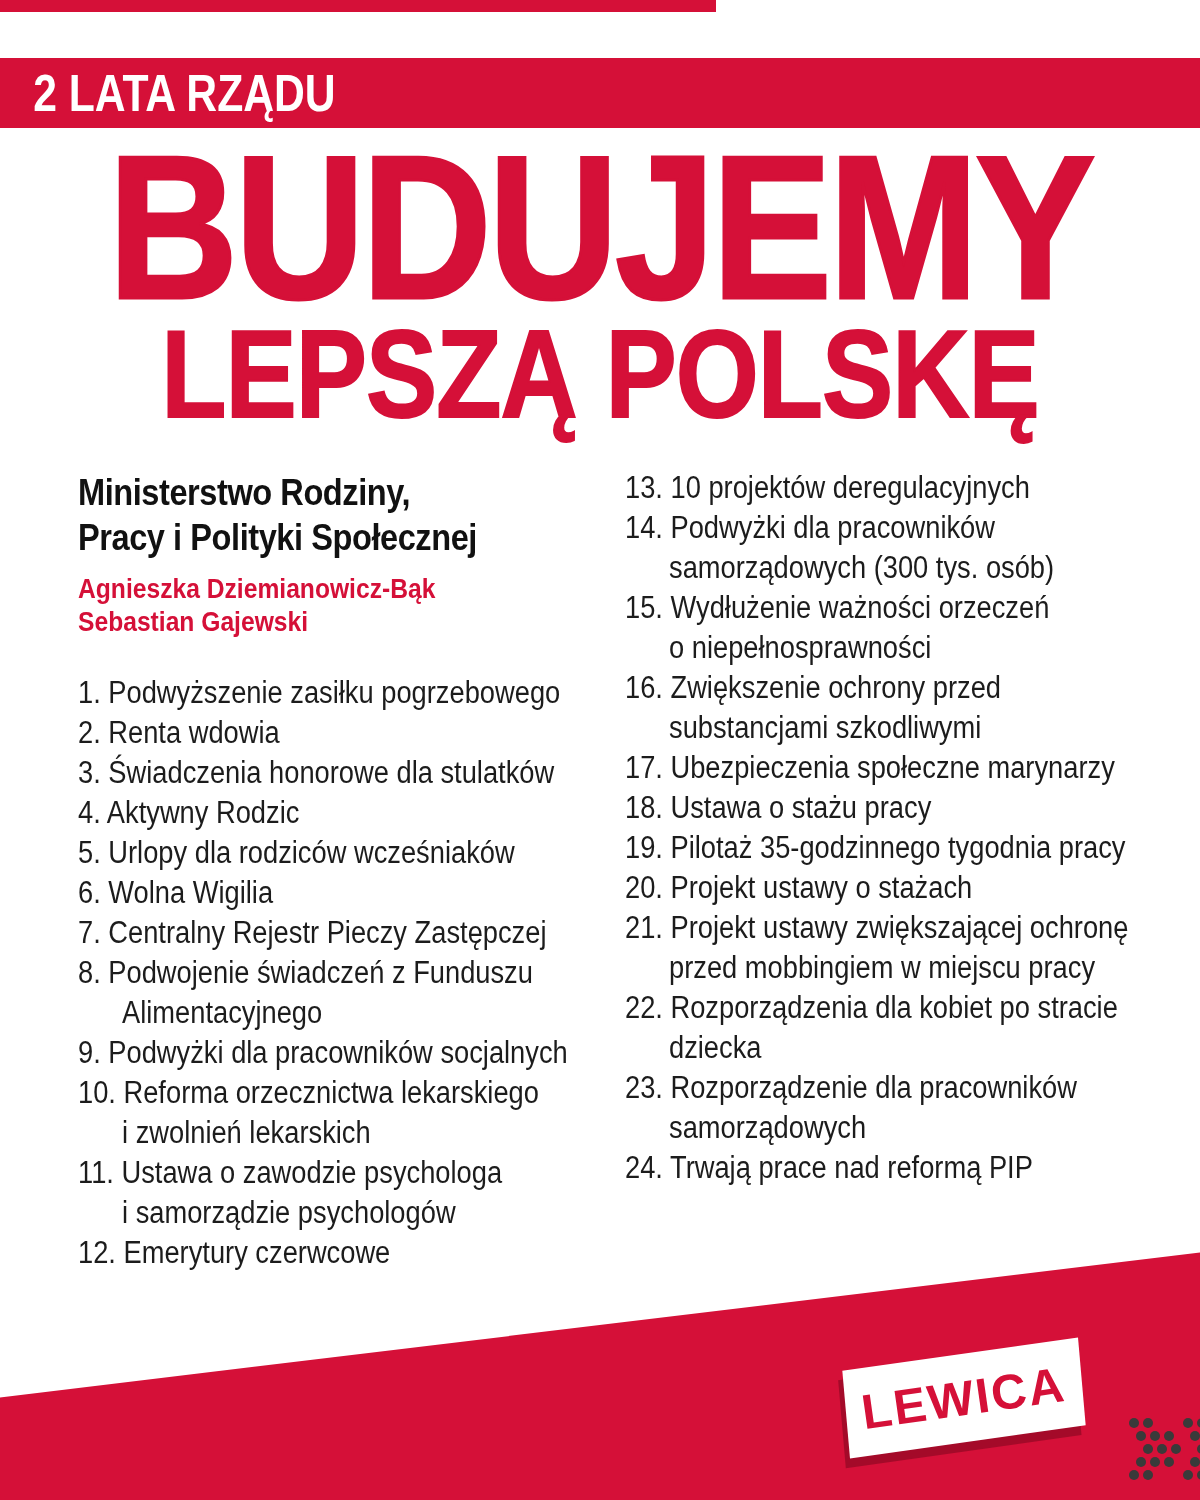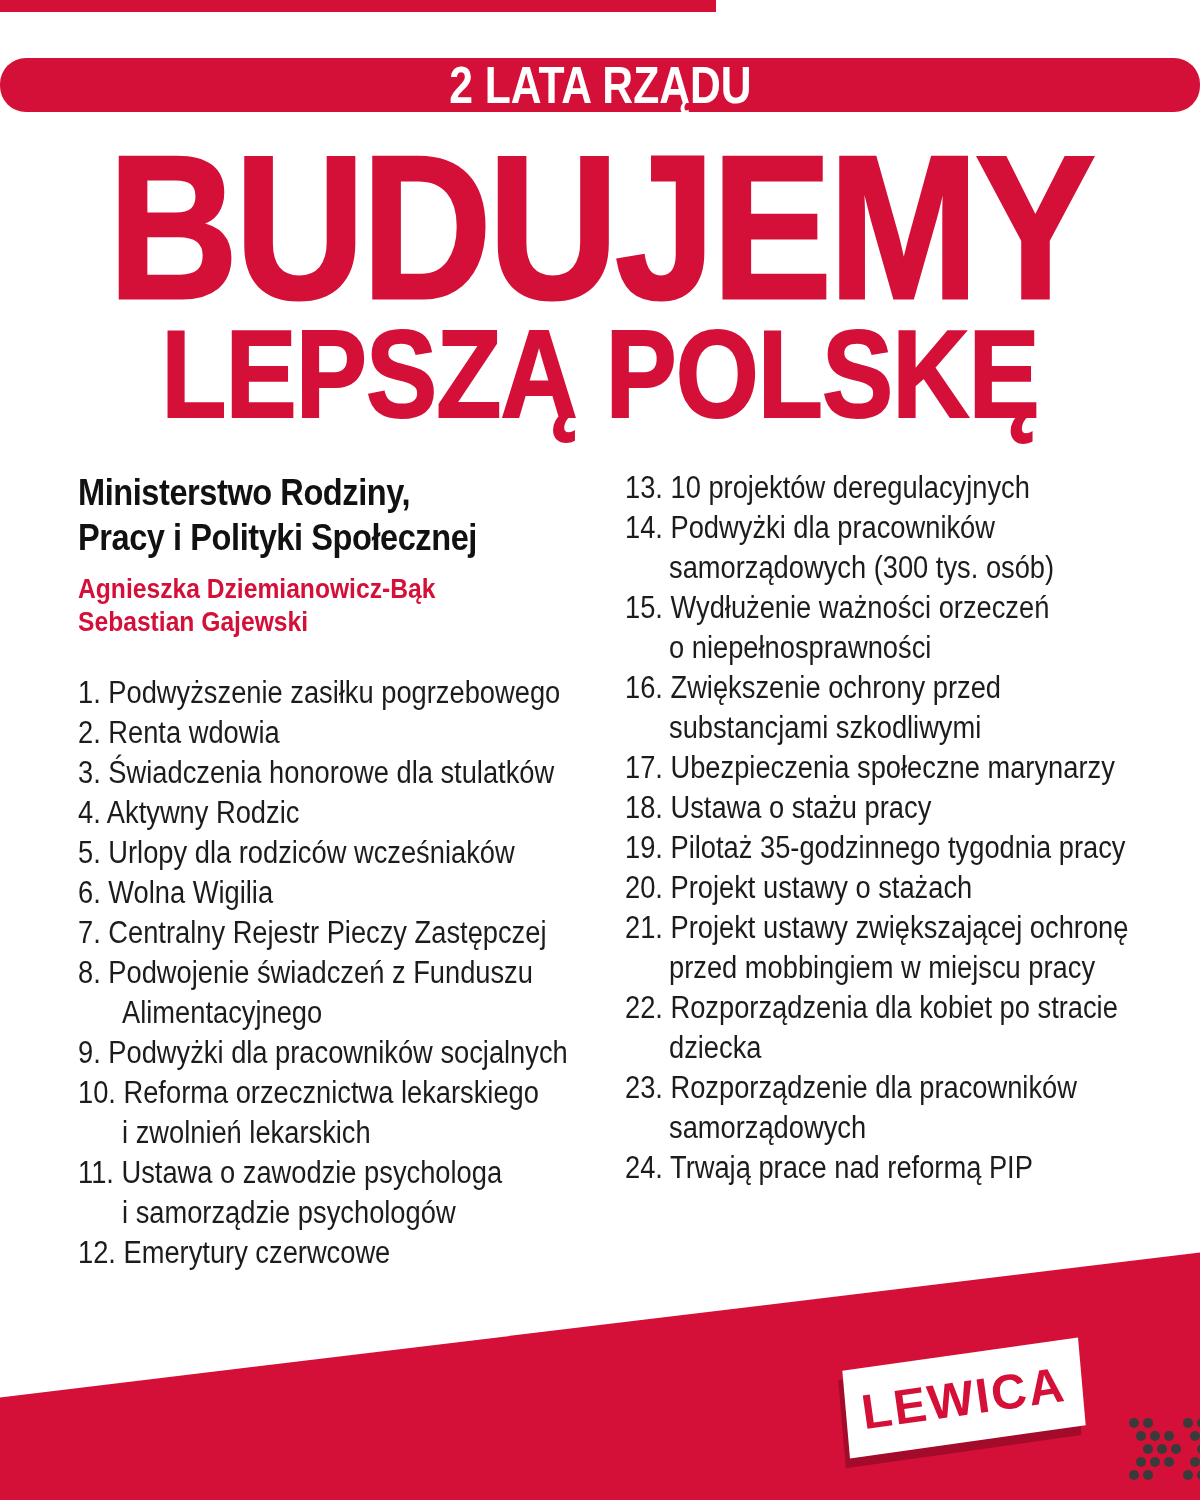--- a/index.html
+++ b/index.html
@@ -4,22 +4,22 @@
 <style>
   html,body{margin:0;padding:0;background:#ffffff;}
   .poster{
     position:relative;width:1200px;height:1500px;overflow:hidden;
     background:#ffffff;font-family:"Liberation Sans",sans-serif;
   }
   
   .top-bar{position:absolute;left:0;top:0;width:716px;height:12px;background:#D51038;}
   
   .band{
-    position:absolute;left:0;top:58px;width:100%;height:54px;background:#D51038;
-    display:flex;align-items:center;justify-content:center;border-radius:26px;
+    position:absolute;left:0;top:58px;width:100%;height:70px;background:#D51038;
+    display:flex;align-items:center;
   }
   .band span{
     color:#ffffff;font-weight:bold;font-size:52px;letter-spacing:0px;
     transform:scaleX(0.82);transform-origin:50% 50%;white-space:nowrap;
   }
   
   .h1,.h2{
     position:absolute;left:0;width:100%;text-align:center;color:#D51038;
     font-weight:bold;line-height:1;white-space:nowrap;
   }

